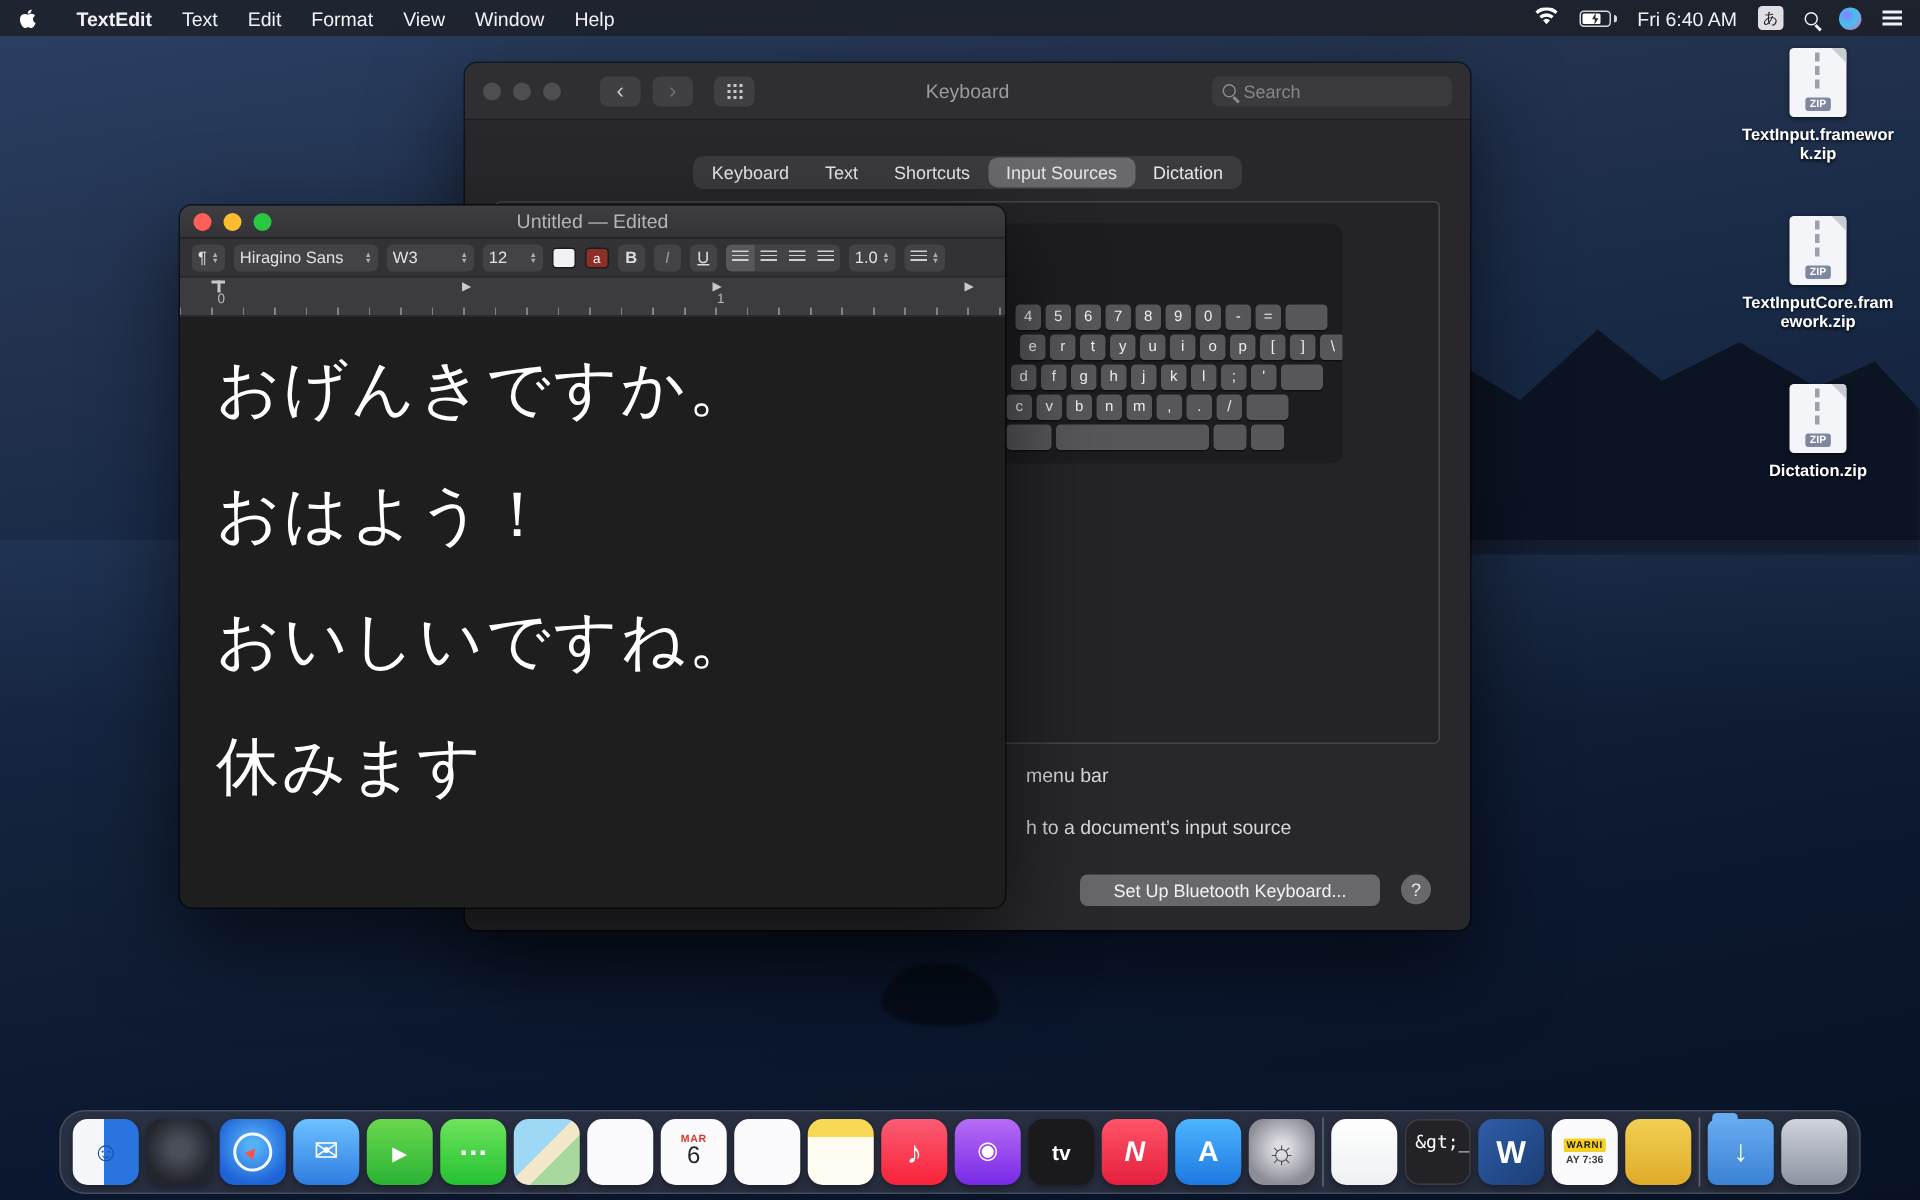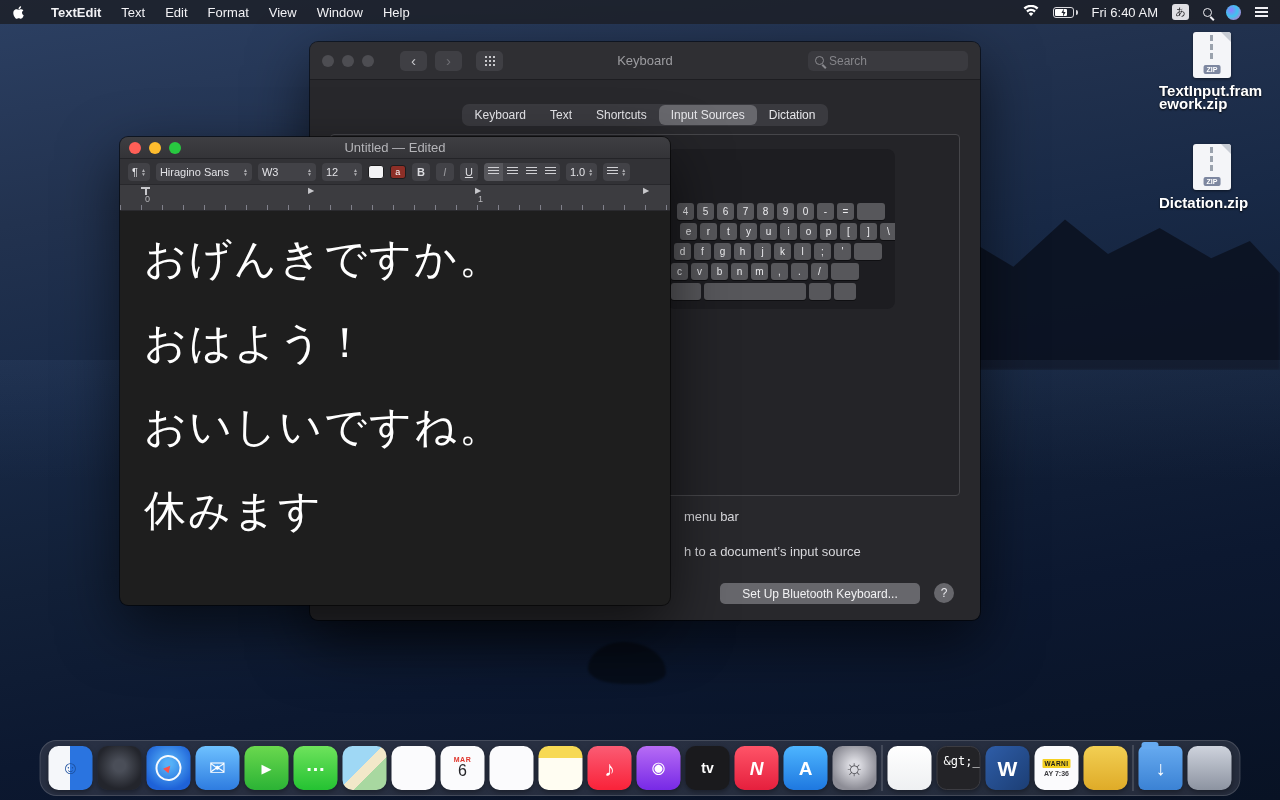--- a/index.html
+++ b/index.html
@@ -131,21 +131,21 @@
   
   .desk-icons { position:absolute; right:14px; top:32px; width:108px; display:flex; flex-direction:column; z-index:5; }
   .desk-icon { height:112px; display:flex; flex-direction:column; align-items:center; }
   .zip-icon { position:relative; width:38px; height:46px; background:#f4f5f8; border-radius:3px;
     box-shadow:0 1px 3px rgba(0,0,0,.5); overflow:hidden; }
   .zip-fold { position:absolute; top:0; right:0; width:0; height:0;
     border-left:10px solid transparent; border-top:10px solid #c7ccd4; }
   .zip-teeth { position:absolute; left:17px; top:3px; height:24px; border-left:3px dashed #9aa2ad; }
   .zip-badge { position:absolute; bottom:4px; left:50%; transform:translateX(-50%);
     background:#7d87a0; color:#fff; font-size:7px; font-weight:700; padding:1px 3px; border-radius:2px; }
-  .desk-label { margin-top:6px; width:106px; text-align:left; color:#fff; font-size:15px; font-weight:700;
+  .desk-label { margin-top:6px; width:106px; text-align:center; color:#fff; font-size:11px; font-weight:700;
     line-height:13px; text-shadow:0 1px 2px rgba(0,0,0,.9); word-break:break-all; }
 
   
   .dock { position:absolute; bottom:4px; left:50%; transform:translateX(-50%);
     height:56px; padding:5px 8px; background:rgba(75,78,92,.45); border:1px solid rgba(255,255,255,.14);
     border-radius:17px; display:flex; align-items:center; gap:5px; z-index:40; }
   .dock-item { position:relative; width:44px; height:44px; border-radius:10px;
     display:flex; flex-direction:column; align-items:center; justify-content:center;
     box-shadow:0 2px 5px rgba(0,0,0,.35); overflow:visible; }
   .dg { font-size:16px; color:#fff; line-height:1; }
@@ -397,20 +397,28 @@
   <div class="desk-icons">
     <div class="desk-icon">
       <div class="zip-icon">
         <span class="zip-fold"></span>
         <span class="zip-teeth"></span>
         <span class="zip-badge">ZIP</span>
       </div>
       <div class="desk-label">TextInput.framework.zip</div>
     </div>
 
+    <div class="desk-icon">
+      <div class="zip-icon">
+        <span class="zip-fold"></span>
+        <span class="zip-teeth"></span>
+        <span class="zip-badge">ZIP</span>
+      </div>
+      <div class="desk-label">TextInputCore.framework.zip</div>
+    </div>
 
     <div class="desk-icon">
       <div class="zip-icon">
         <span class="zip-fold"></span>
         <span class="zip-teeth"></span>
         <span class="zip-badge">ZIP</span>
       </div>
       <div class="desk-label">Dictation.zip</div>
     </div>
 

